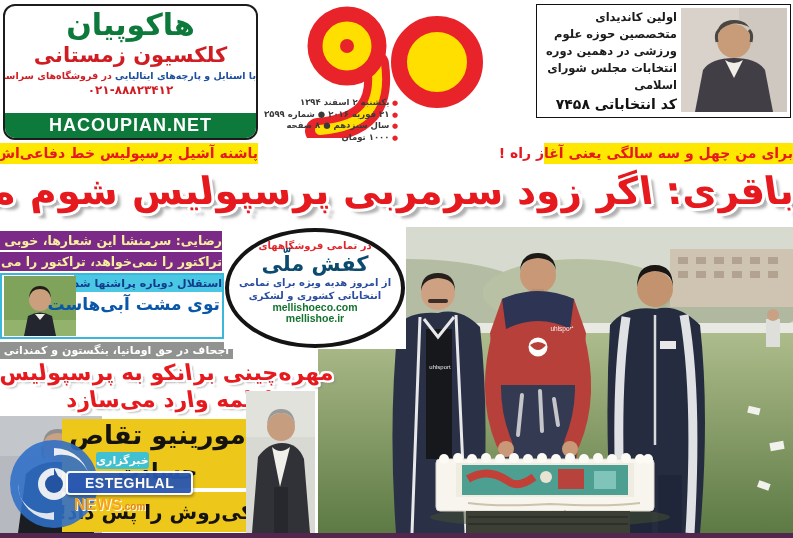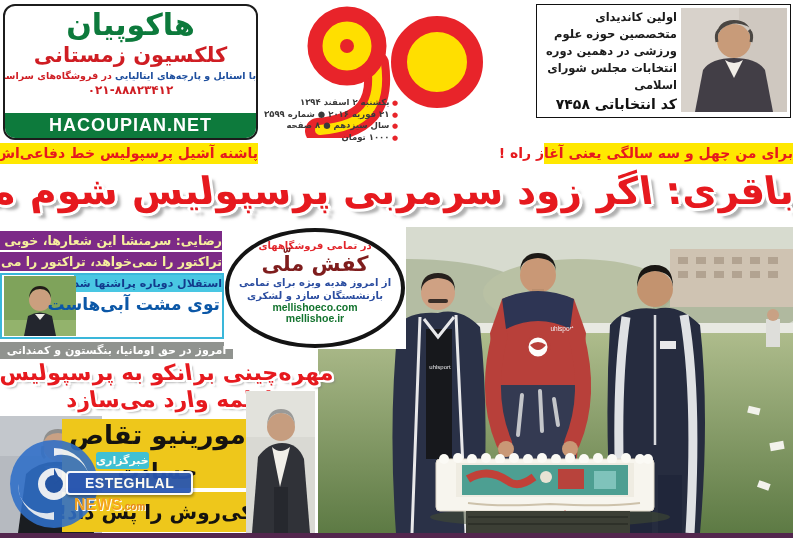--- a/index.html
+++ b/index.html
@@ -83,21 +83,21 @@
            letter-spacing:.5px;box-shadow:1px 2px 3px rgba(0,0,0,.35);direction:ltr;}
   .wm-news{left:74px;top:496px;color:#f6a21a;font-family:"Liberation Sans",sans-serif;font-weight:bold;
            font-size:16px;text-shadow:1px 1px 0 #fff;direction:ltr;}
   .wm-news .dom{font-size:10px;color:#e6821a;}
 
   
   .melli{left:224px;top:227px;width:182px;height:122px;background:#fff;z-index:4;}
   .melli-ellipse{position:absolute;inset:1px;border:4px solid #141414;border-radius:50%;box-sizing:border-box;}
   .melli-content{position:absolute;inset:0;text-align:center;padding-top:13px;}
   .ml-1{color:#e2242a;font-weight:bold;font-size:10px;line-height:12px;}
-  .ml-brand{color:#7f1d1d;font-weight:bold;font-size:21px;line-height:24px;}
+  .ml-brand{color:#0c4a6e;font-weight:bold;font-size:21px;line-height:24px;}
   .ml-2,.ml-3{color:#2b4da0;font-weight:bold;font-size:10px;line-height:13px;white-space:nowrap;}
   .ml-url{color:#14742f;font-weight:bold;font-size:10.5px;line-height:11px;
           font-family:"Liberation Sans",sans-serif;direction:ltr;}
 
   .mainphoto{left:318px;top:227px;width:475px;height:306px;}
   .bottombar{left:0;top:533px;width:793px;height:5px;background:#53264e;}
 </style>
 </head>
 <body>
 
@@ -264,21 +264,21 @@
       </g>
     </svg>
   </div>
 
   <div class="abs melli">
     <div class="melli-ellipse"></div>
     <div class="melli-content">
       <div class="ml-1">در تمامی فروشگاههای</div>
       <div class="ml-brand">کفش ملّی</div>
       <div class="ml-2">از امروز هدیه ویژه برای تمامی</div>
-      <div class="ml-3">بازنشستگان سازد و لشکری</div>
+      <div class="ml-3">انتخاباتی کشوری و لشکری</div>
       <div class="ml-url">mellishoeco.com</div>
       <div class="ml-url">mellishoe.ir</div>
     </div>
   </div>
 
   <div class="abs rezaei">
     <div class="line">رضایی: سرمنشا این شعارها، خوبی</div>
     <div class="line">تراکتور را نمی‌خواهد، تراکتور را می‌خواهد!</div>
   </div>
 
@@ -292,21 +292,21 @@
         <circle cx="36" cy="24" r="11" fill="#cb9f7e"></circle>
         <path d="M25 22 Q26 10 36 10 Q46 10 47 22 Q45 13 36 13 Q27 13 25 22 Z" fill="#211c18"></path>
         <path d="M31 38 L36 44 L41 38" fill="#f0efe9"></path>
       </svg>
     </div>
     <div class="yaz-text">
       <div>توی مشت آبی‌هاست</div>
     </div>
   </div>
 
-  <div class="abs graystrip">امروز در حق اومانیا، بنگستون و کمندانی</div>
+  <div class="abs graystrip">اجحاف در حق اومانیا، بنگستون و کمندانی</div>
 
   <div class="abs branko">
     <div>مهره‌چینی برانکو به پرسپولیس</div>
     <div>لطمه وارد می‌سازد</div>
   </div>
 
   <div class="abs photo-frame mourinho">
     <svg width="102" height="117" viewBox="0 0 102 117">
       <rect width="102" height="117" fill="#b6bac0"></rect>
       <rect width="102" height="40" fill="#c3c7cc"></rect>

